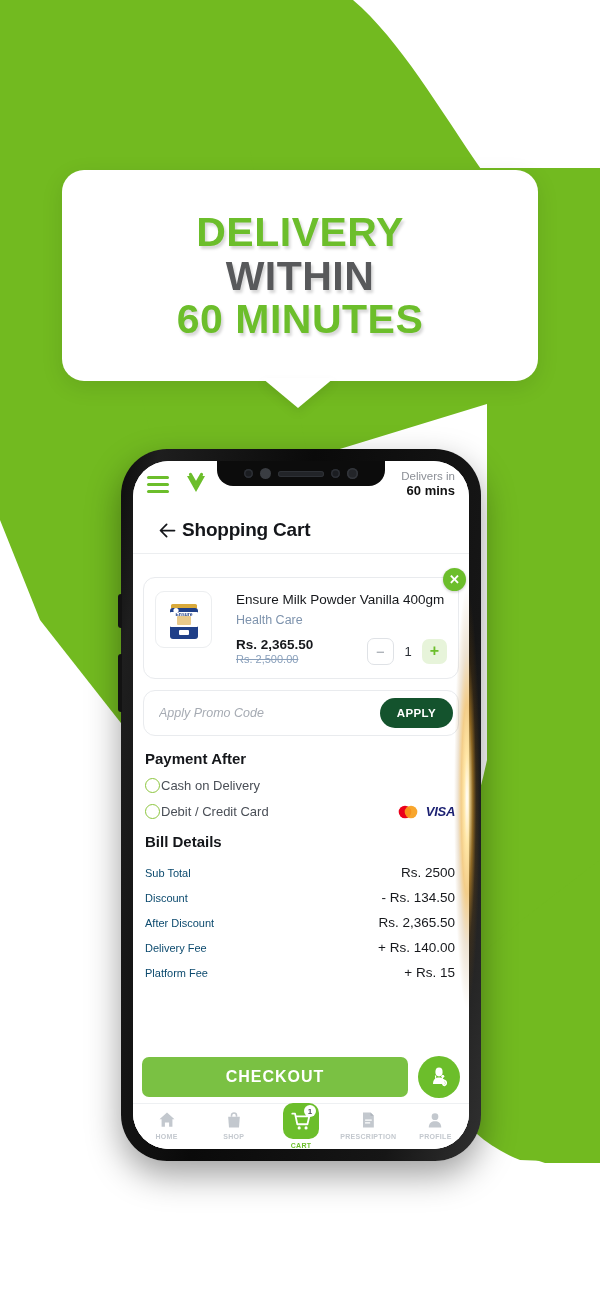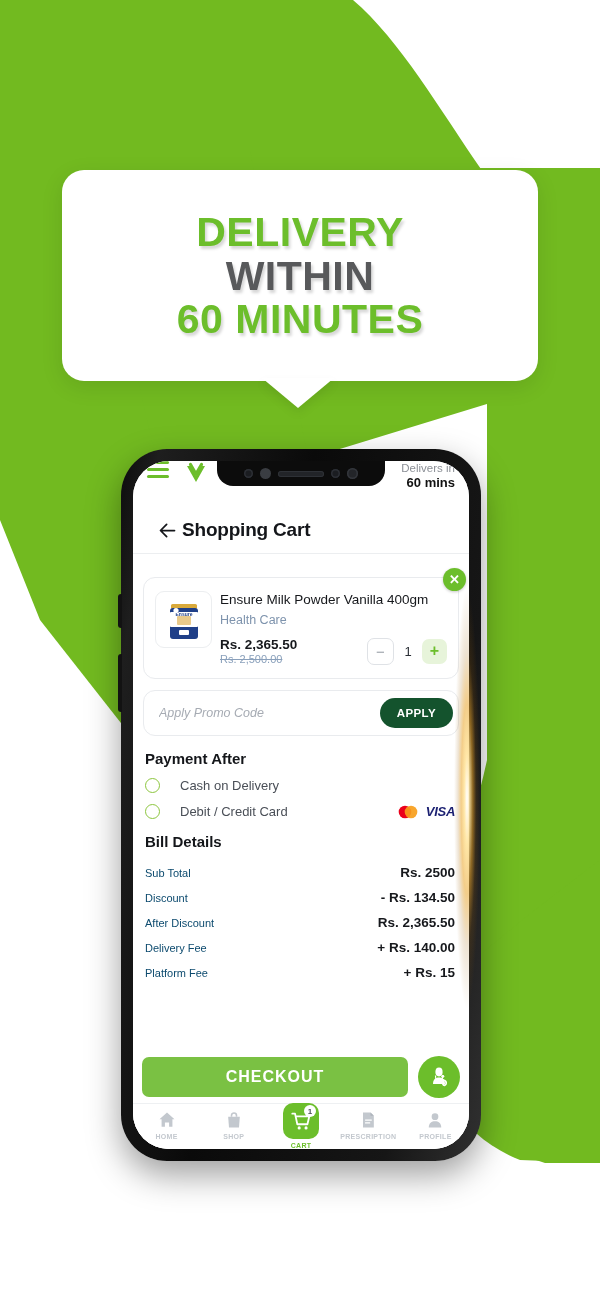--- a/index.html
+++ b/index.html
@@ -151,21 +151,21 @@
     width: 11px; height: 11px;
     border-radius: 50%;
     background: #232529;
     box-shadow: inset 0 0 0 1.5px #33363c;
   }
 
   
   #app-header {
     height: 50px;
     display: flex;
-    align-items: flex-start;
+    align-items: center;
     padding: 0 14px 4px 14px;
     box-sizing: border-box;
     background: #fff;
   }
   #hamburger-icon {
     width: 22px;
     display: flex;
     flex-direction: column;
     gap: 4px;
     cursor: pointer;
@@ -211,21 +211,21 @@
   }
 
   
   #product-card {
     position: relative;
     margin: 12px 10px 0 10px;
     border: 1px solid #e9ebee;
     border-radius: 12px;
     padding: 13px 11px 13px 11px;
     display: flex;
-    gap: 8px;
+    gap: 24px;
     background: #fff;
   }
   #remove-item-button {
     position: absolute;
     right: -8px;
     top: -10px;
     width: 23px;
     height: 23px;
     border-radius: 50%;
     background: #6cbe2b;
@@ -330,21 +330,21 @@
   
   .section-heading {
     font-size: 15px;
     font-weight: bold;
     color: #14161a;
     margin: 14px 0 0 12px;
   }
   .payment-option {
     display: flex;
     align-items: center;
-    gap: 20px;
+    gap: 1px;
     margin: 11px 0 0 12px;
     cursor: pointer;
   }
   .radio-circle {
     width: 13px; height: 13px;
     border-radius: 50%;
     border: 1.5px solid #8dc63f;
     flex: 0 0 13px;
   }
   .payment-label { font-size: 13px; color: #4a4f57; }
@@ -367,21 +367,21 @@
 
   
   #bill-list { margin: 10px 14px 0 12px; }
   .bill-row {
     display: flex;
     align-items: baseline;
     justify-content: space-between;
     padding: 5px 0;
   }
   .bill-label { font-size: 11px; color: #0c4a6e; font-weight: normal; }
-  .bill-value { font-size: 13.5px; color: #16181c; font-weight: bold; }
+  .bill-value { font-size: 13.5px; color: #16181c; font-weight: normal; }
 
   
   #checkout-bar {
     position: absolute;
     left: 0; right: 0;
     bottom: 46px;
     height: 52px;
     background: #fff;
     display: flex;
     align-items: center;

